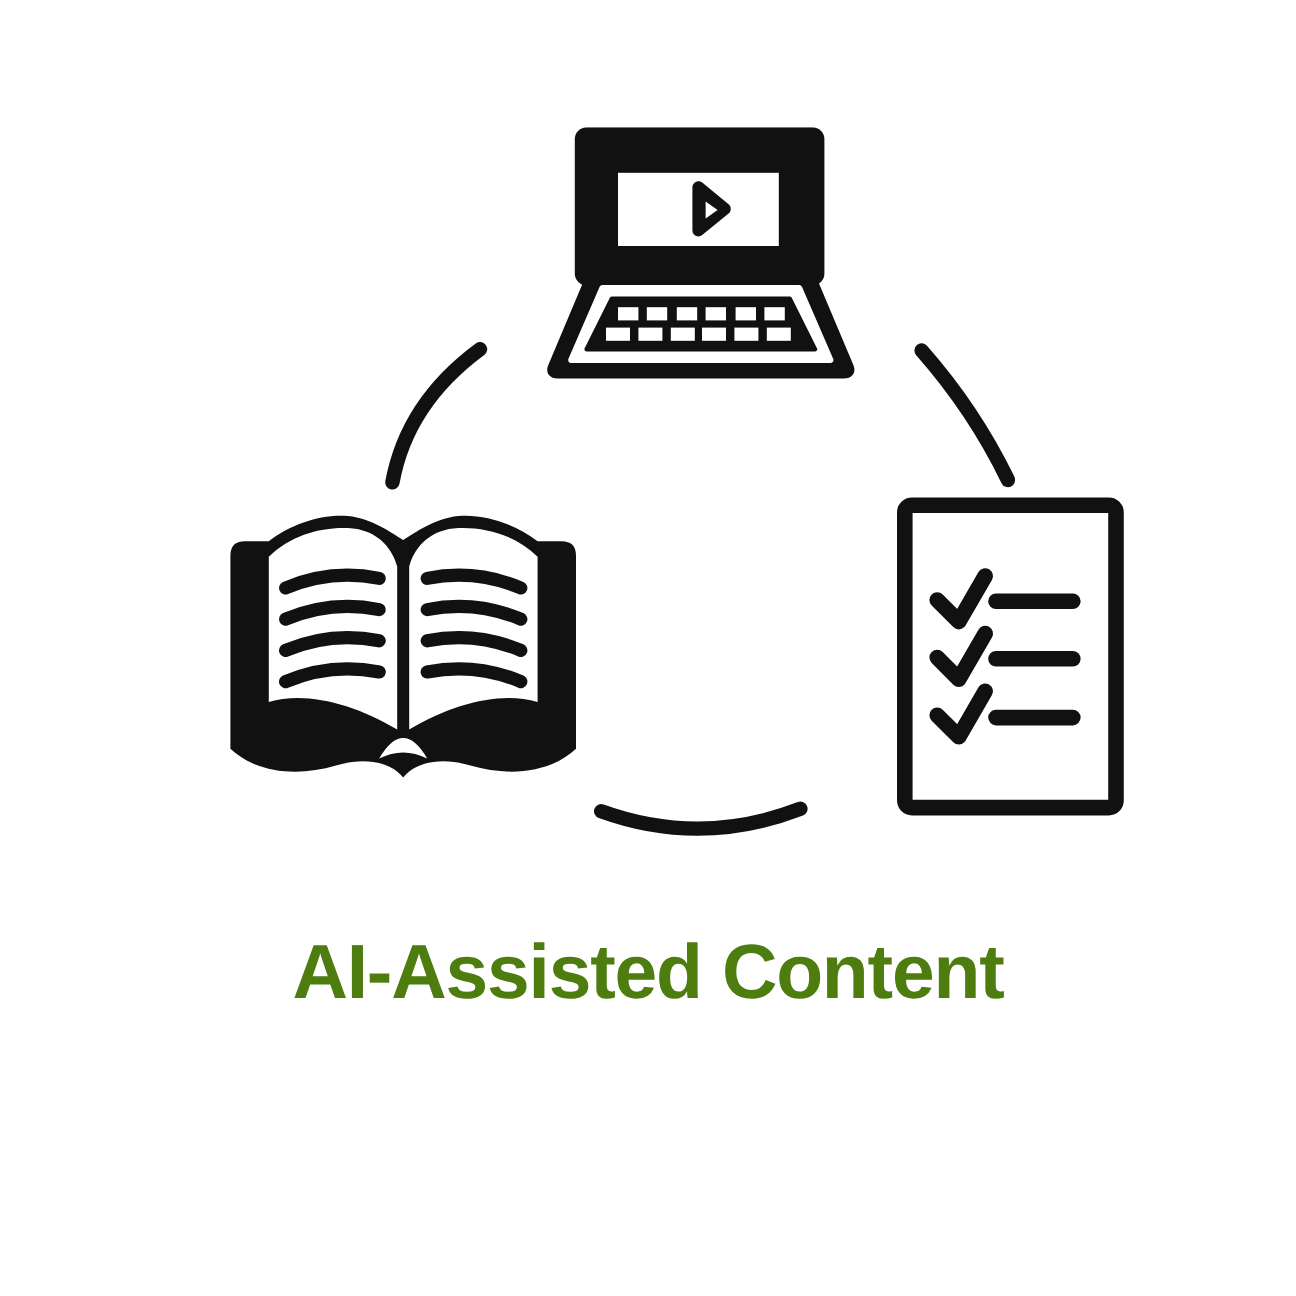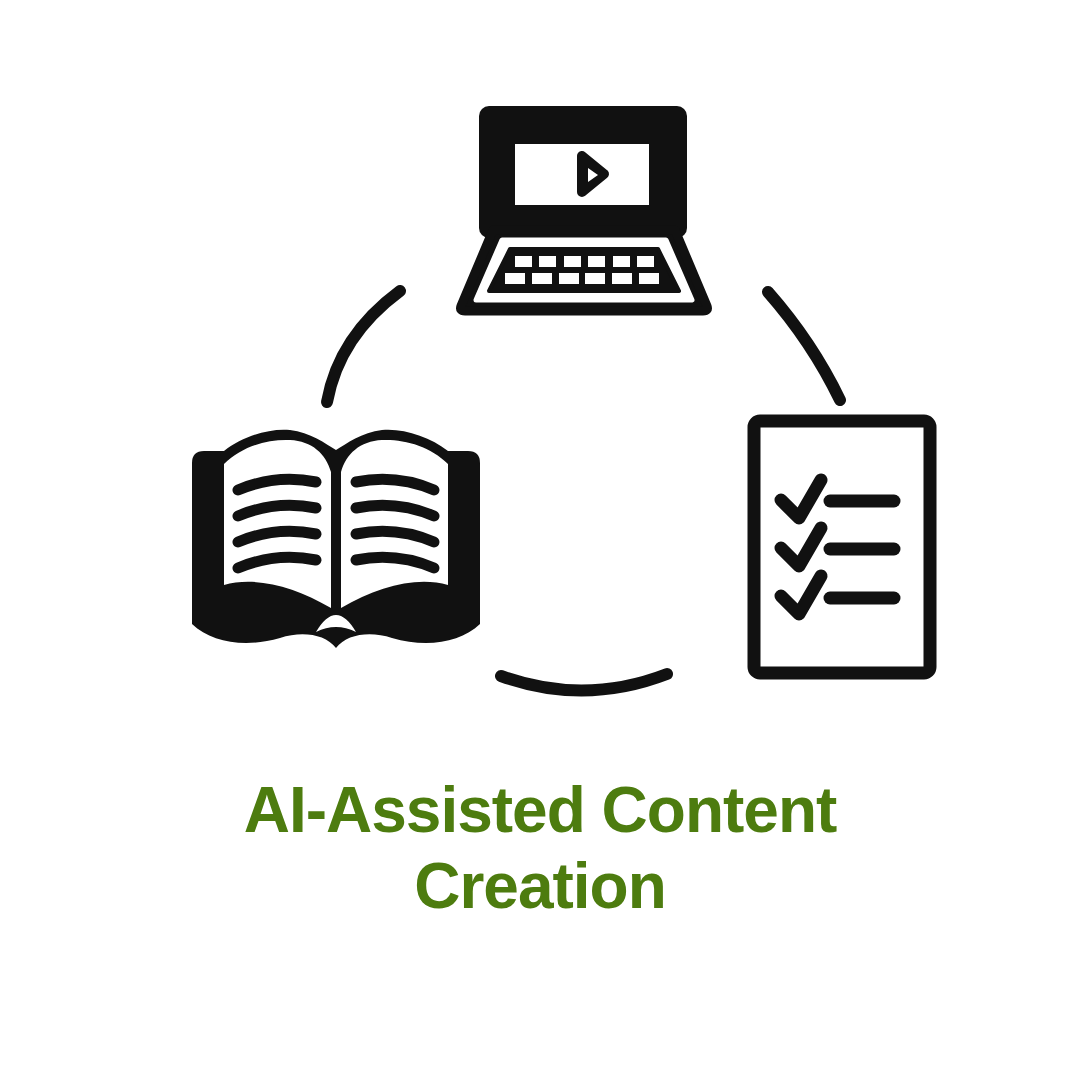--- a/index.html
+++ b/index.html
@@ -118,16 +118,15 @@
         <path d="M35,182 L53,200 L75,162"></path>
         <path d="M84,87 L148,87"></path>
         <path d="M84,135 L148,135"></path>
         <path d="M84,184 L148,184"></path>
       </g>
     </svg>
   </div>
 
   <div class="title">
     <div>AI-Assisted Content</div>
-    <div>Creation</div>
   </div>
 
 </div>
 
 </body></html>

